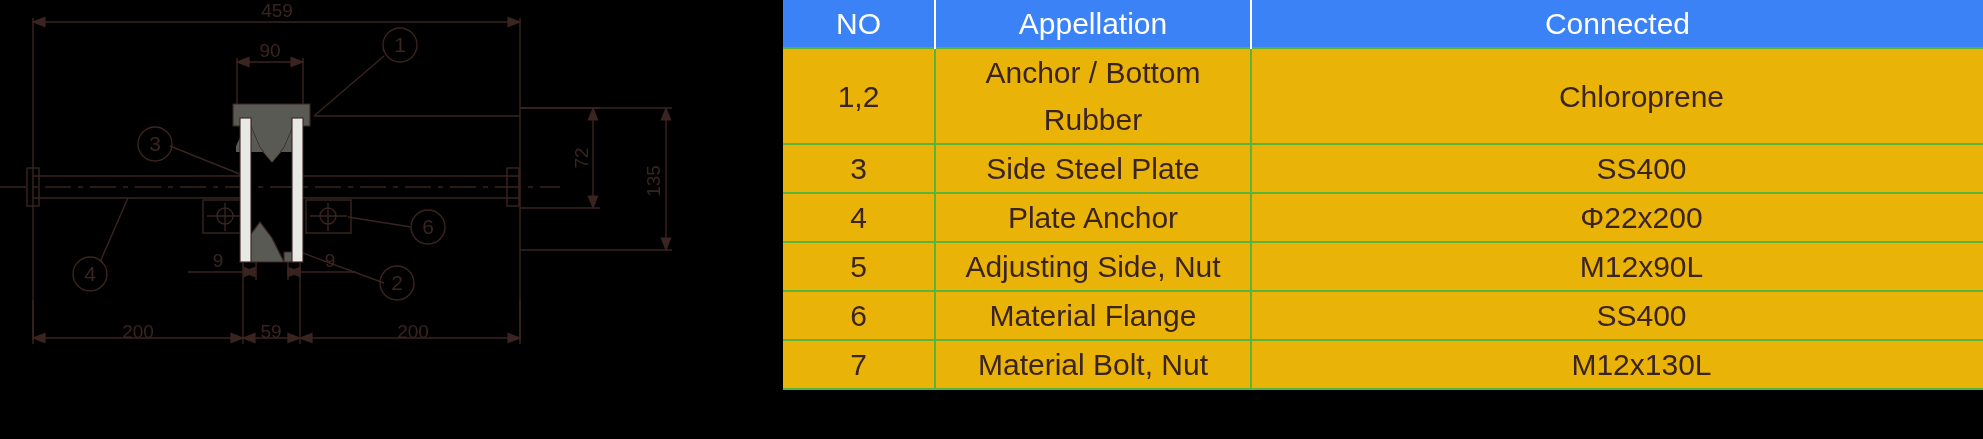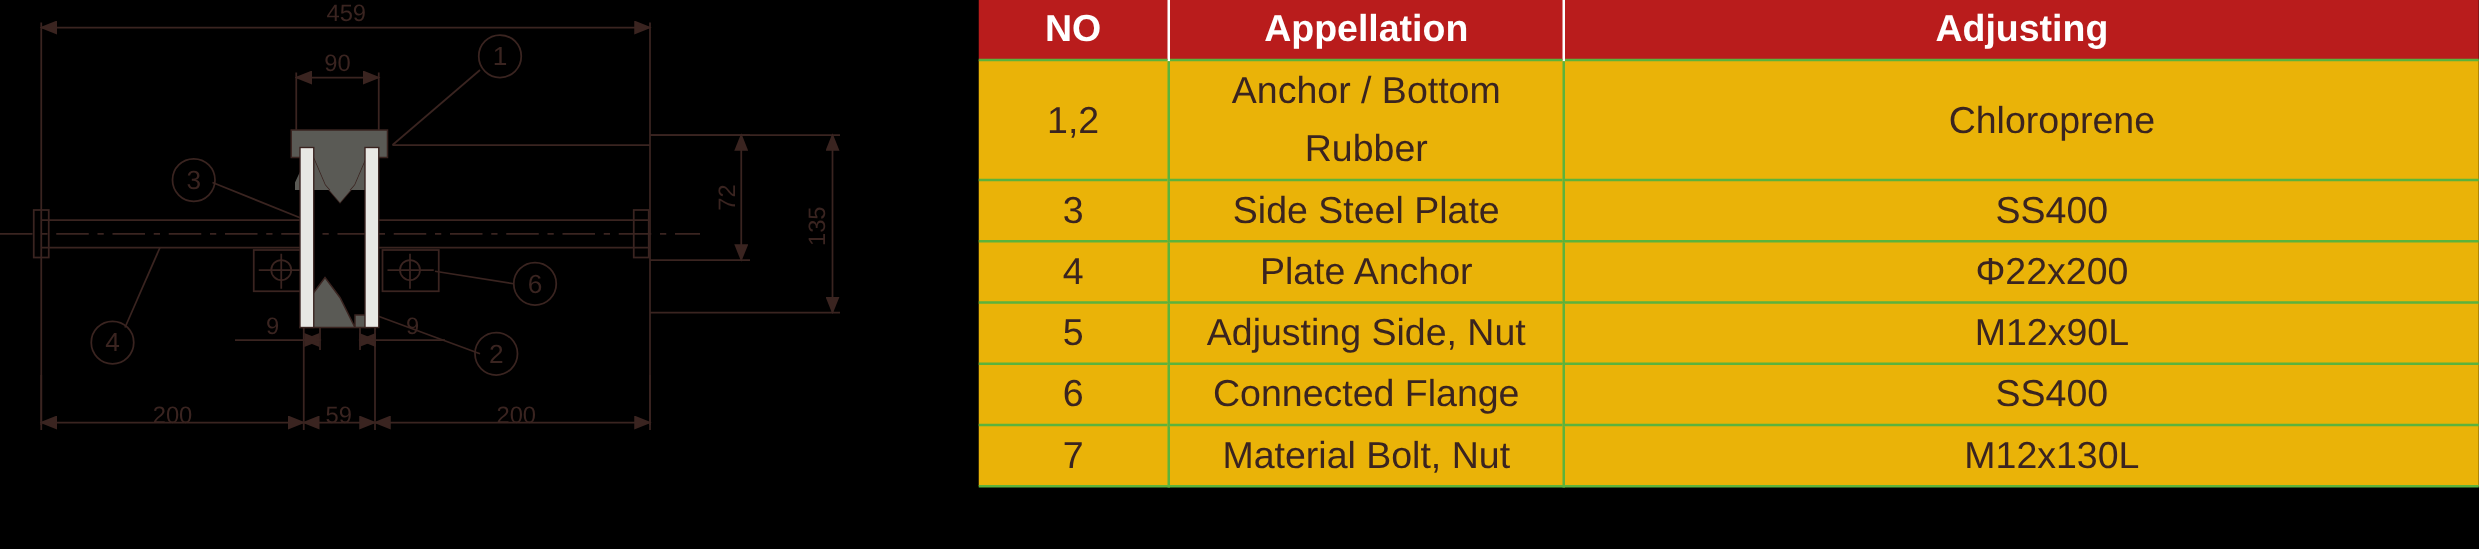--- a/index.html
+++ b/index.html
@@ -8,21 +8,21 @@
   #stage{position:relative;width:1983px;height:439px;background:#000;}
 
   
   #drawing{position:absolute;left:0;top:0;width:783px;height:439px;background:#000;}
   #drawing svg{display:block;}
 
   
   #parts-table{position:absolute;left:783px;top:0;width:1200px;height:340px;}
   table.parts{border-collapse:collapse;width:1200px;table-layout:fixed;}
   table.parts th{
-      background:#b91c1c;color:#ffffff;font-weight:700;
+      background:#3b82f6;color:#ffffff;font-weight:400;
       font-size:30px;height:47px;line-height:47px;padding:0;text-align:center;
       border-right:2px solid #ffffff;
   }
   table.parts th:last-child{border-right:none;}
   table.parts td{
       background:#eab308;color:#3a2420;font-weight:400;
       font-size:30px;height:47px;line-height:47px;padding:0;text-align:center;
       border-top:2px solid #5cb33c;border-right:2px solid #5cb33c;
   }
   table.parts td:last-child{border-right:none;padding-left:48px;}
@@ -158,21 +158,21 @@
     <table class="parts">
       <colgroup>
         <col class="c-no">
           <col class="c-app">
           <col class="c-mat">
       </colgroup>
       <thead>
         <tr>
           <th>NO</th>
           <th>Appellation</th>
-          <th>Adjusting</th>
+          <th>Connected</th>
         </tr>
       </thead>
       <tbody>
         <tr>
           <td>1,2</td>
           <td>Anchor / Bottom Rubber</td>
           <td>Chloroprene</td>
         </tr>
         <tr>
           <td>3</td>
@@ -184,21 +184,21 @@
           <td>Plate Anchor</td>
           <td>Φ22x200</td>
         </tr>
         <tr>
           <td>5</td>
           <td>Adjusting Side, Nut</td>
           <td>M12x90L</td>
         </tr>
         <tr>
           <td>6</td>
-          <td>Connected Flange</td>
+          <td>Material Flange</td>
           <td>SS400</td>
         </tr>
         <tr>
           <td>7</td>
           <td>Material Bolt, Nut</td>
           <td>M12x130L</td>
         </tr>
       </tbody>
     </table>
   </div>

